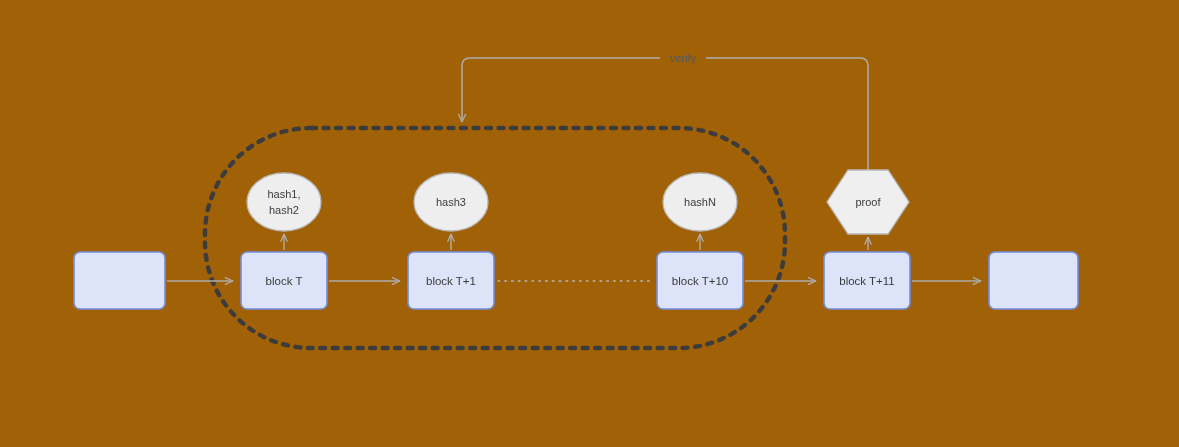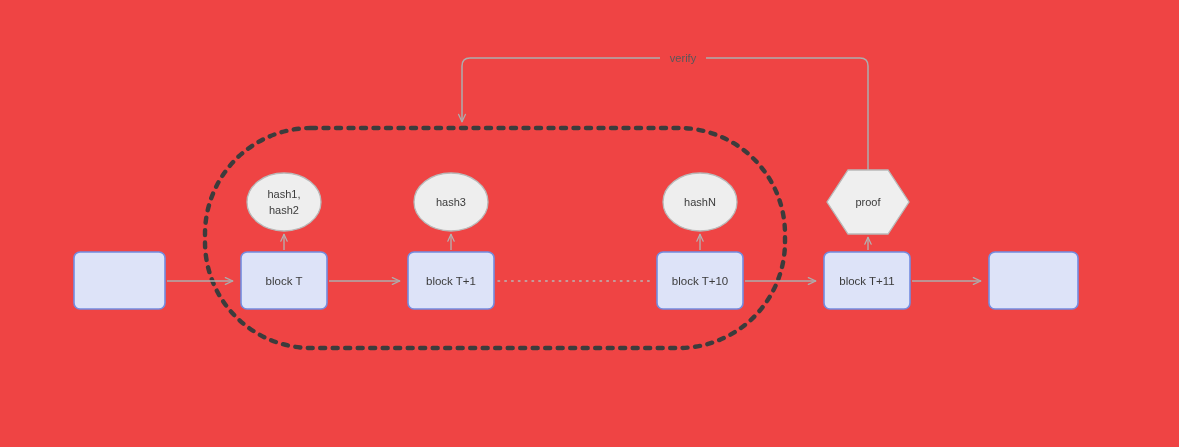--- a/index.html
+++ b/index.html
@@ -8,21 +8,21 @@
     padding: 0;
     background: #ffffff;
   }
   body {
     font-family: "Liberation Sans", sans-serif;
   }
   #diagram-root {
     position: relative;
     width: 1179px;
     height: 447px;
-    background: #ef4444;
+    background: #a16207;
     overflow: hidden;
   }
   #diagram-svg {
     position: absolute;
     top: 0;
     left: 0;
     width: 1179px;
     height: 447px;
     display: block;
   }

